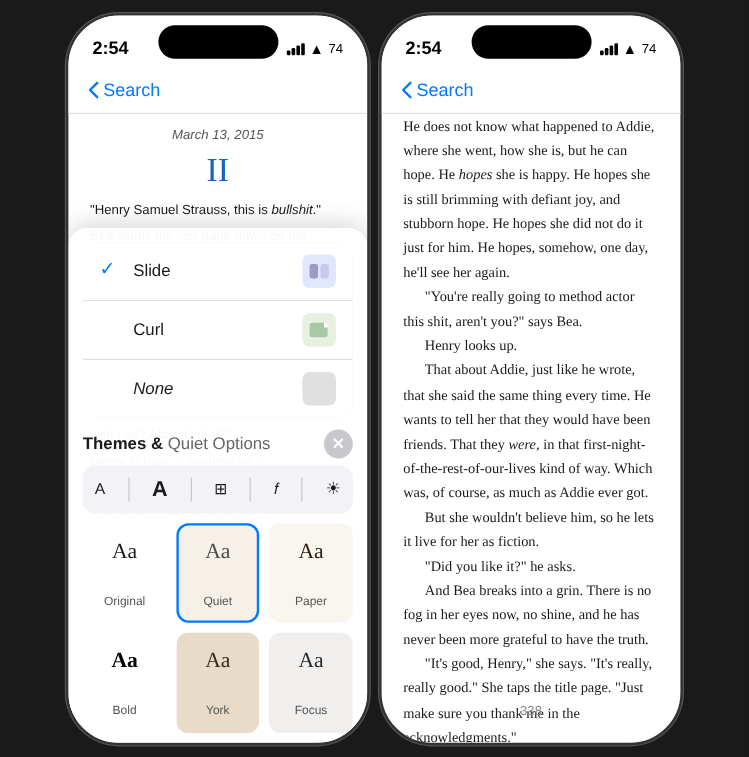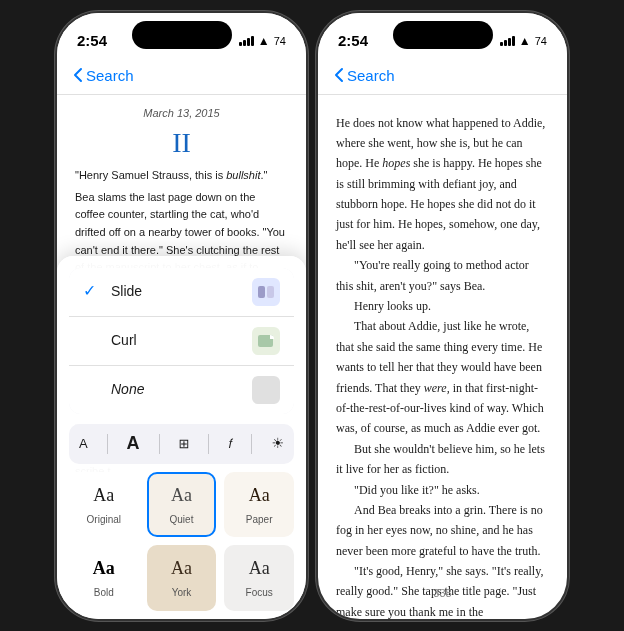--- a/index.html
+++ b/index.html
@@ -230,21 +230,21 @@
       grid-template-columns: repeat(3, 1fr);
       gap: 8px;
     }
     .theme-card {
       border-radius: 10px;
       padding: 8px;
       display: flex;
       flex-direction: column;
       align-items: center;
       justify-content: center;
-      gap: 2px;
+      gap: 20px;
       border: 2px solid transparent;
       cursor: pointer;
     }
     .theme-card.selected {
       border-color: #007AFF;
     }
     .theme-card .theme-preview {
       font-size: 18px;
       font-weight: 400;
     }
@@ -254,21 +254,21 @@
     }
     .theme-original { background: #fff; }
     .theme-quiet { background: #f5f0e8; }
     .theme-paper { background: #f9f5ef; }
     .theme-bold { background: #fff; }
     .theme-calm { background: #e8dcc8; }
     .theme-focus { background: #f0efee; }
 
     
     .reading-content {
-      padding: 18px 18px;
+      padding: 0 18px;
       font-size: 12px;
       line-height: 1.7;
       color: #1a1a1a;
       height: calc(100% - 82px);
       overflow: hidden;
       font-family: Georgia, serif;
     }
     .reading-content p {
       margin-bottom: 0;
       text-indent: 1.5em;
@@ -378,20 +378,24 @@
           <div class="animation-item">
             <div class="item-left">
               <span class="checkmark" style="opacity:0">✓</span>
               <span>None</span>
             </div>
             <div class="icon-box"></div>
           </div>
         </div>
 
         <div class="themes-section">
+          <div class="themes-row">
+            <span class="themes-label">Themes &amp; <span style="color:#666;font-weight:400;">Quiet Options</span></span>
+            <div class="close-btn">✕</div>
+          </div>
 
           <div class="font-controls">
             <span class="font-btn" style="font-size:13px;">A</span>
             <div class="divider-v"></div>
             <span class="font-btn large">A</span>
             <div class="divider-v"></div>
             <span style="font-size:13px;">⊞</span>
             <div class="divider-v"></div>
             <span style="font-size:13px;">𝑓</span>
             <div class="divider-v"></div>

